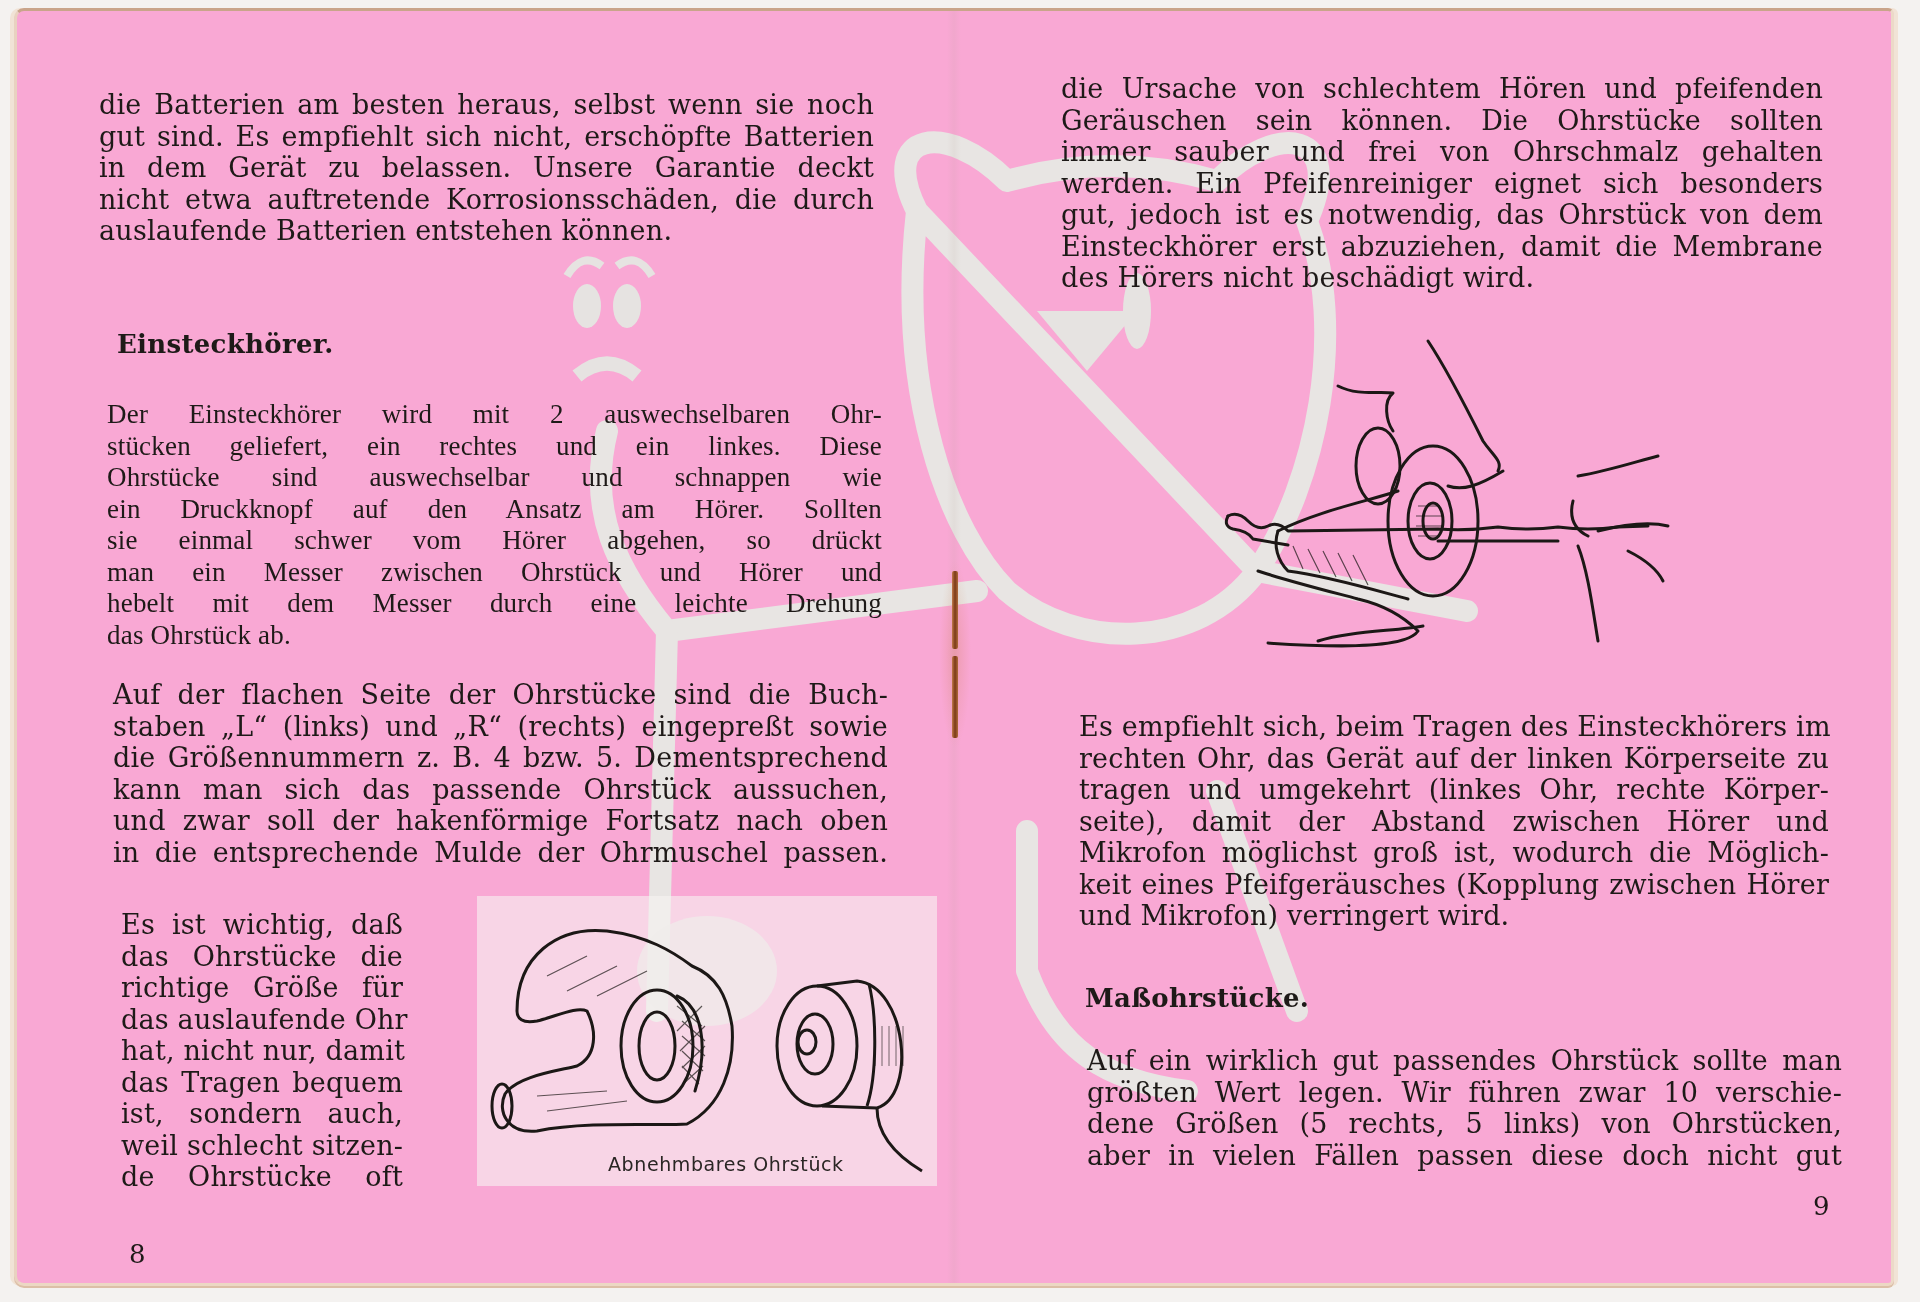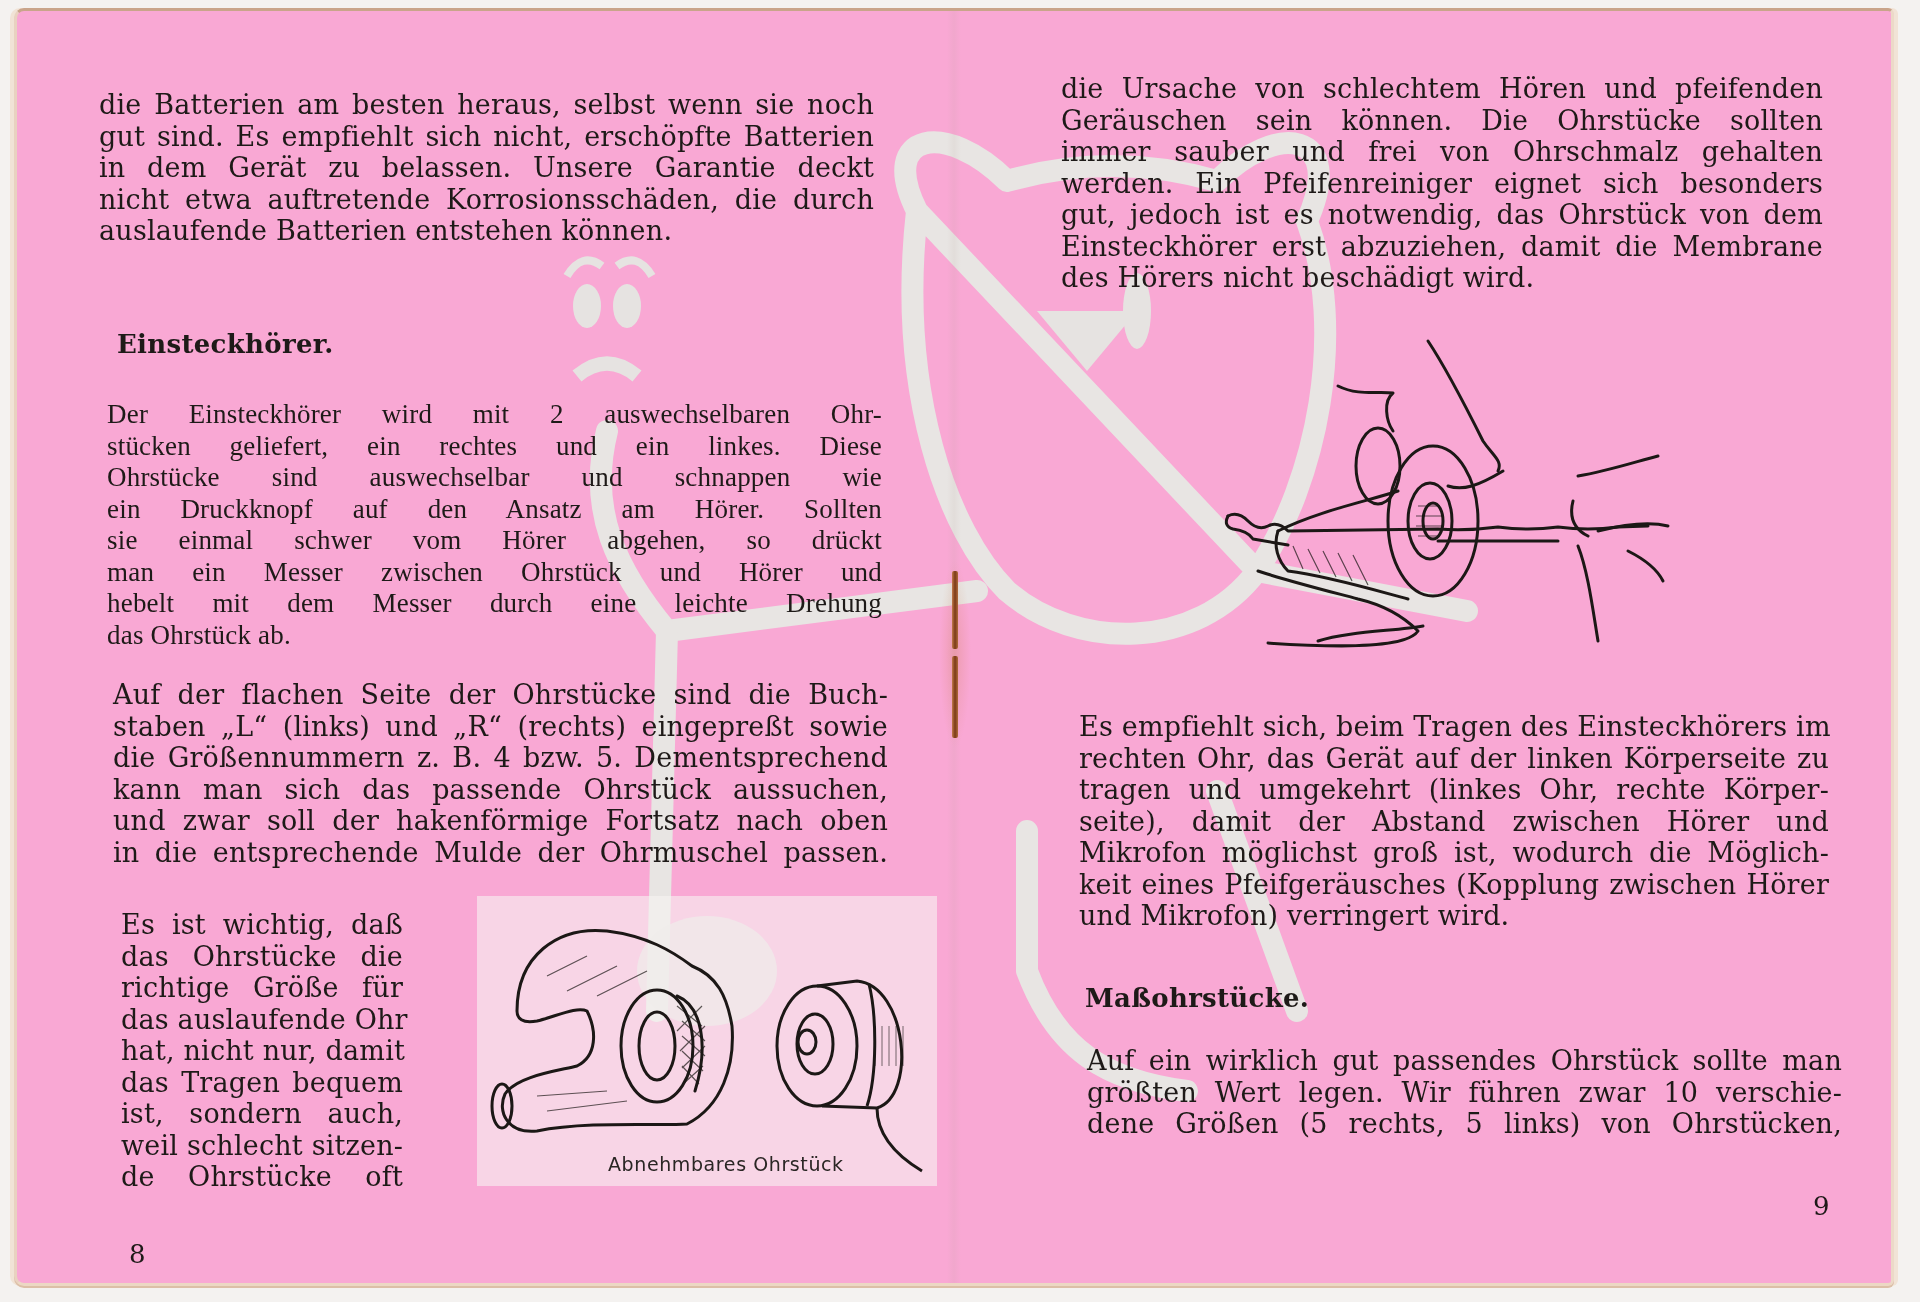--- a/index.html
+++ b/index.html
@@ -212,17 +212,18 @@
       <span class="para-line">keit eines Pfeifgeräusches (Kopplung zwischen Hörer</span>
       <span class="para-line last">und Mikrofon) verringert wird.</span>
     </div>
 
     <div class="heading" style="left:132px; top:972px;text-align:right;">Maßohrstücke.</div>
 
     <div class="text" style="left:134px; top:1026px; width:755px;margin-top:8px;">
       <span class="para-line">Auf ein wirklich gut passendes Ohrstück sollte man</span>
       <span class="para-line">größten Wert legen. Wir führen zwar 10 verschie-</span>
       <span class="para-line">dene Größen (5 rechts, 5 links) von Ohrstücken,</span>
+      <span class="para-line">aber in vielen Fällen passen diese doch nicht gut</span>
     </div>
 
     <div class="page-number" style="left:860px; top:1180px;">9</div>
   </div>
 </div>
 
 </body></html>

